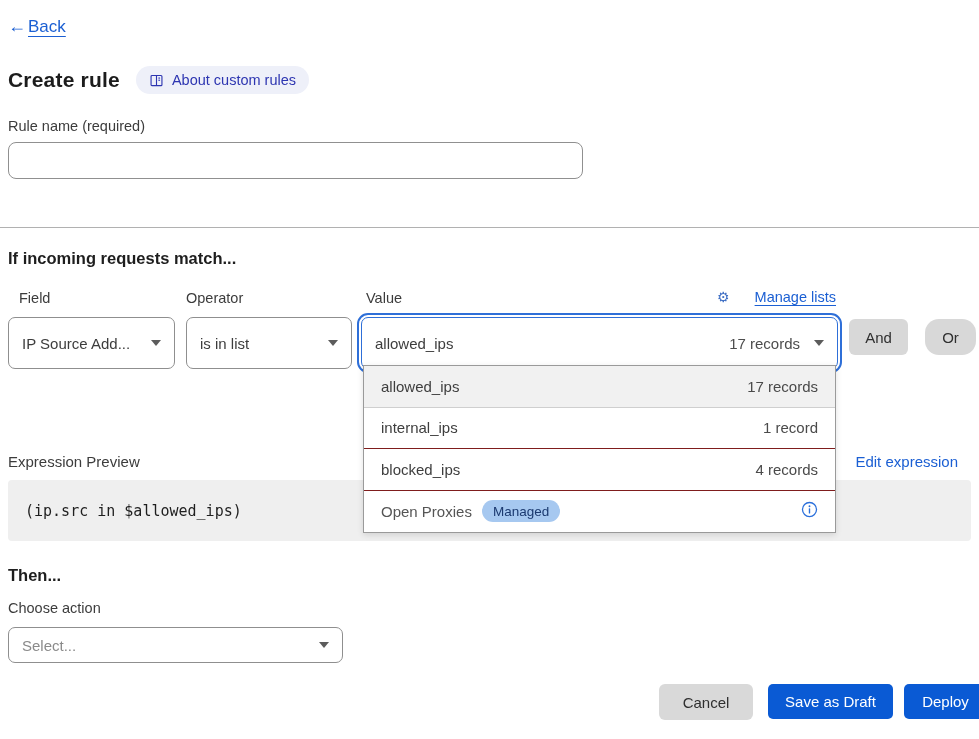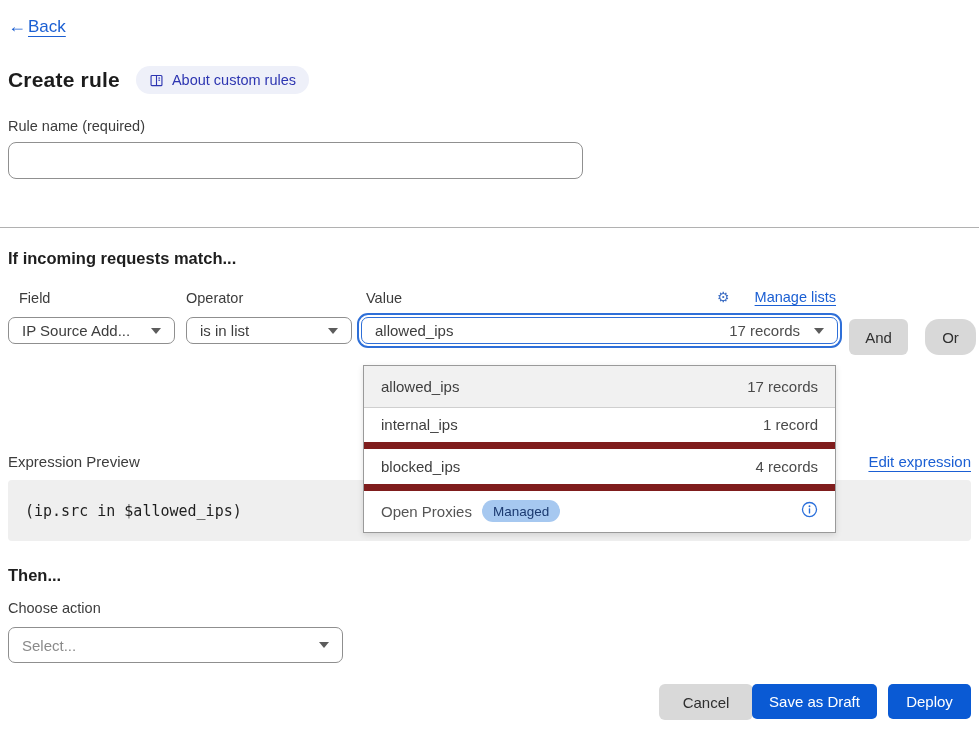--- a/index.html
+++ b/index.html
@@ -29,21 +29,21 @@
   
   .rule-input{position:absolute;left:8px;top:142px;width:575px;height:37px;border:1px solid #909090;
     border-radius:8px;font-size:15px;padding:0 12px;outline:none;font-family:inherit;color:#222;background:#fff;}
   .helper{position:absolute;left:8px;top:186px;font-size:14.5px;color:#474747;}
 
   .divider{position:absolute;left:0;right:0;top:227px;border-top:1px solid #b1b1b1;}
 
   .section-h{position:absolute;left:8px;font-size:16.5px;font-weight:bold;color:#1e1e1e;}
 
   
-  .select{position:absolute;height:27px;border:1px solid #8f8f8f;border-radius:7px;background:#fff;
+  .select{position:absolute;height:52px;border:1px solid #8f8f8f;border-radius:7px;background:#fff;
     display:flex;align-items:center;justify-content:space-between;padding:0 13px;font-size:15px;color:#3d3d3d;cursor:pointer;}
   .caret{width:0;height:0;border-left:5.5px solid transparent;border-right:5.5px solid transparent;border-top:6.5px solid #5c5c5c;flex:0 0 auto;}
   .field-select{left:8px;top:317px;width:167px;}
   .operator-select{left:186px;top:317px;width:166px;}
   .value-select{left:361px;top:317px;width:477px;border:1px solid #2e6fd8;outline:2.5px solid #2e6fd8;outline-offset:2px;}
   .value-right{display:flex;align-items:center;gap:14px;color:#4d4d4d;}
   .action-select{left:8px;top:627px;width:335px;height:36px;}
   .placeholder{color:#8a8a8a;}
 
   .manage-lists{position:absolute;right:143px;top:289px;display:flex;align-items:center;gap:5px;color:var(--link);
@@ -53,39 +53,39 @@
 
   .gray-btn{position:absolute;height:36px;background:#d8d8d8;border:none;border-radius:6px;
     font-family:inherit;font-size:15px;color:#2f2f2f;cursor:pointer;}
   .and-btn{left:849px;top:319px;width:59px;}
   .or-btn{left:925px;top:319px;width:51px;border-radius:14px;}
 
   
   .dropdown{position:absolute;left:363px;top:365px;width:473px;background:#fff;border:1px solid #9a9a9a;
     z-index:10;box-shadow:0 2px 6px rgba(0,0,0,.12);}
   .dd-row{height:41.5px;display:flex;align-items:center;justify-content:space-between;padding:0 17px;
-    font-size:15px;color:#3e3e3e;border-bottom:7px solid #7f1d1d;cursor:pointer;background:#fff;}
+    font-size:15px;color:#3e3e3e;border-bottom:1px solid #7f1d1d;cursor:pointer;background:#fff;}
   .dd-row:last-child{border-bottom:none;}
   .dd-row.selected{background:#f1f1f1;border-bottom:1px solid #cfcfcf;}
   .dd-meta{color:#4a4a4a;}
   .dd-left{display:flex;align-items:center;gap:10px;}
   .managed-badge{background:var(--managed-bg);color:var(--managed-text);font-size:13.5px;
     padding:3.5px 11px;border-radius:12px;}
   .info-icon{display:block;}
 
   
-  .edit-link{position:absolute;right:8px;top:453px;font-size:15px;color:var(--link);
-    text-decoration:underline;text-underline-offset:4px;cursor:pointer;}
+  .edit-link{position:absolute;right:21px;top:453px;font-size:15px;color:var(--link);
+    text-underline-offset:4px;cursor:pointer;}
   .expr-box{position:absolute;left:8px;top:480px;width:963px;height:61px;background:#efefef;border-radius:4px;
     display:flex;align-items:center;padding:0 17px;}
   .expr-code{font-family:"DejaVu Sans Mono","Liberation Mono",monospace;font-size:15px;color:#1f1f1f;}
 
   
   .blue-btn{position:absolute;height:35px;background:var(--primary);border:none;border-radius:5px;
-    font-family:inherit;font-size:15px;color:#fff;cursor:pointer;}
+    font-family:inherit;font-size:15px;color:#fff;cursor:pointer;margin-left:16px;}
   .cancel-btn{left:659px;top:684px;width:94px;}
   .save-btn{left:752px;top:684px;width:125px;}
   .deploy-btn{left:888px;top:684px;width:83px;}
 </style>
 </head>
 <body>
 
 <div class="page">
 
   <a class="back">

